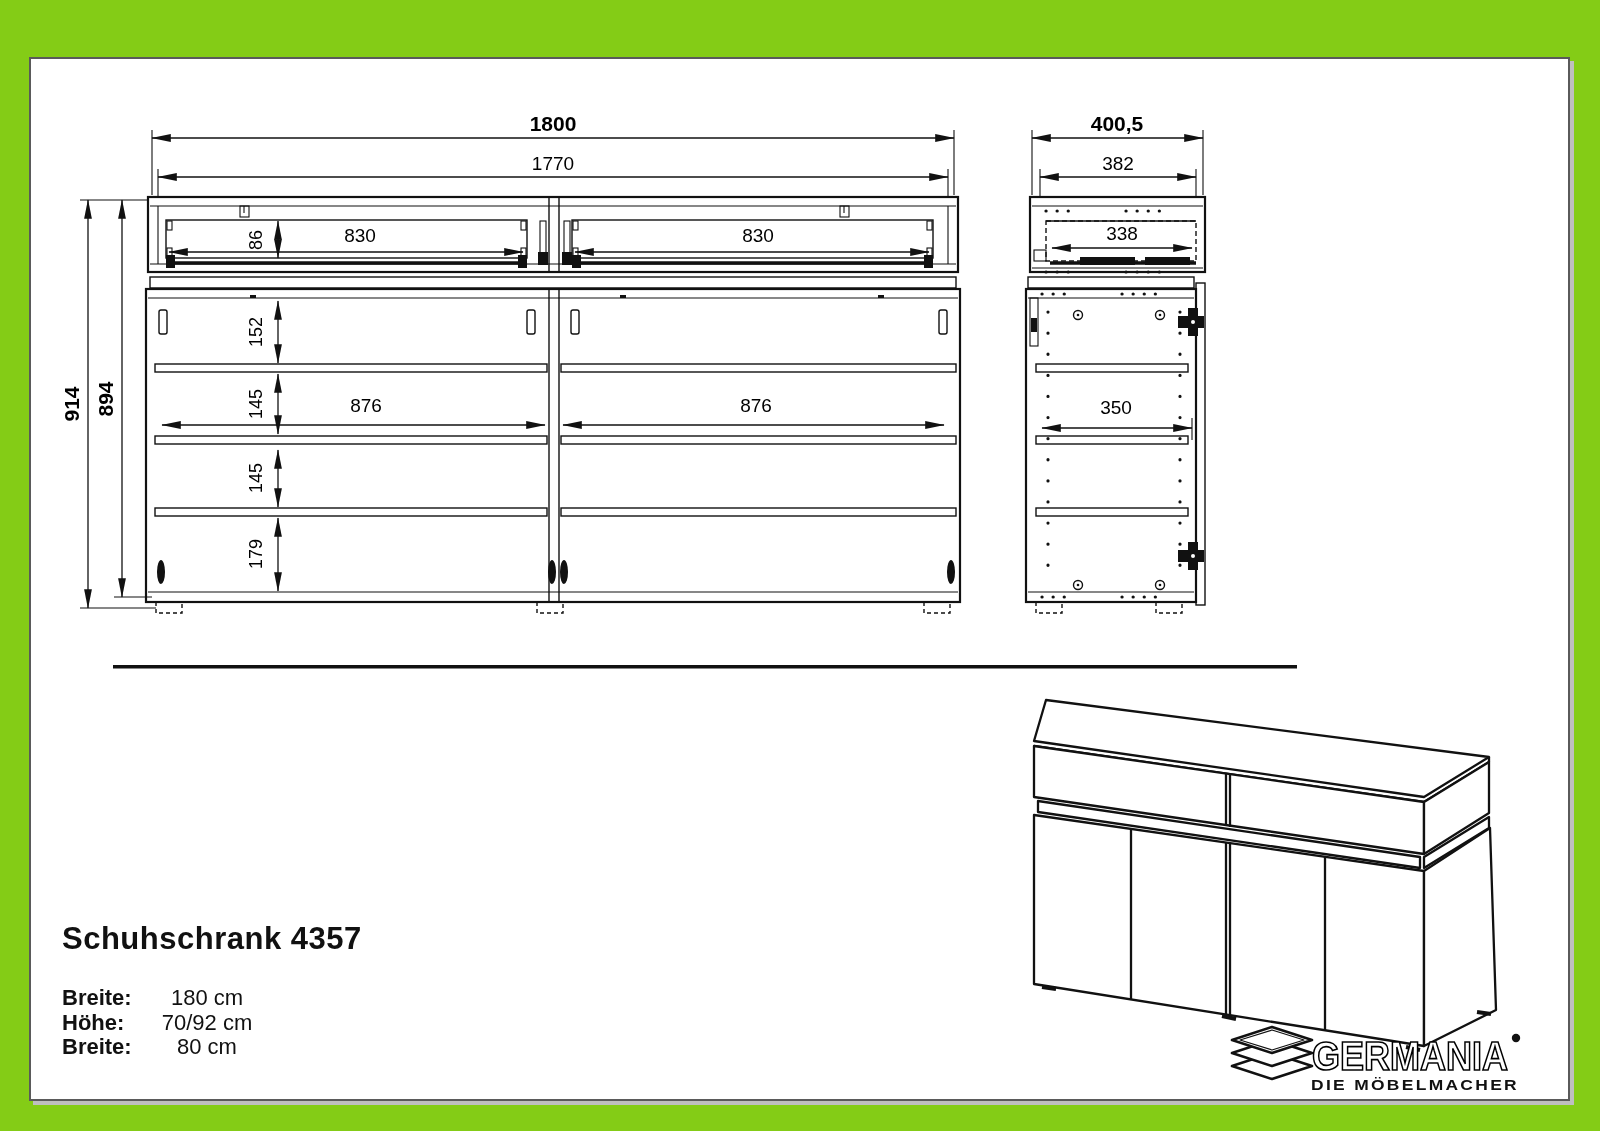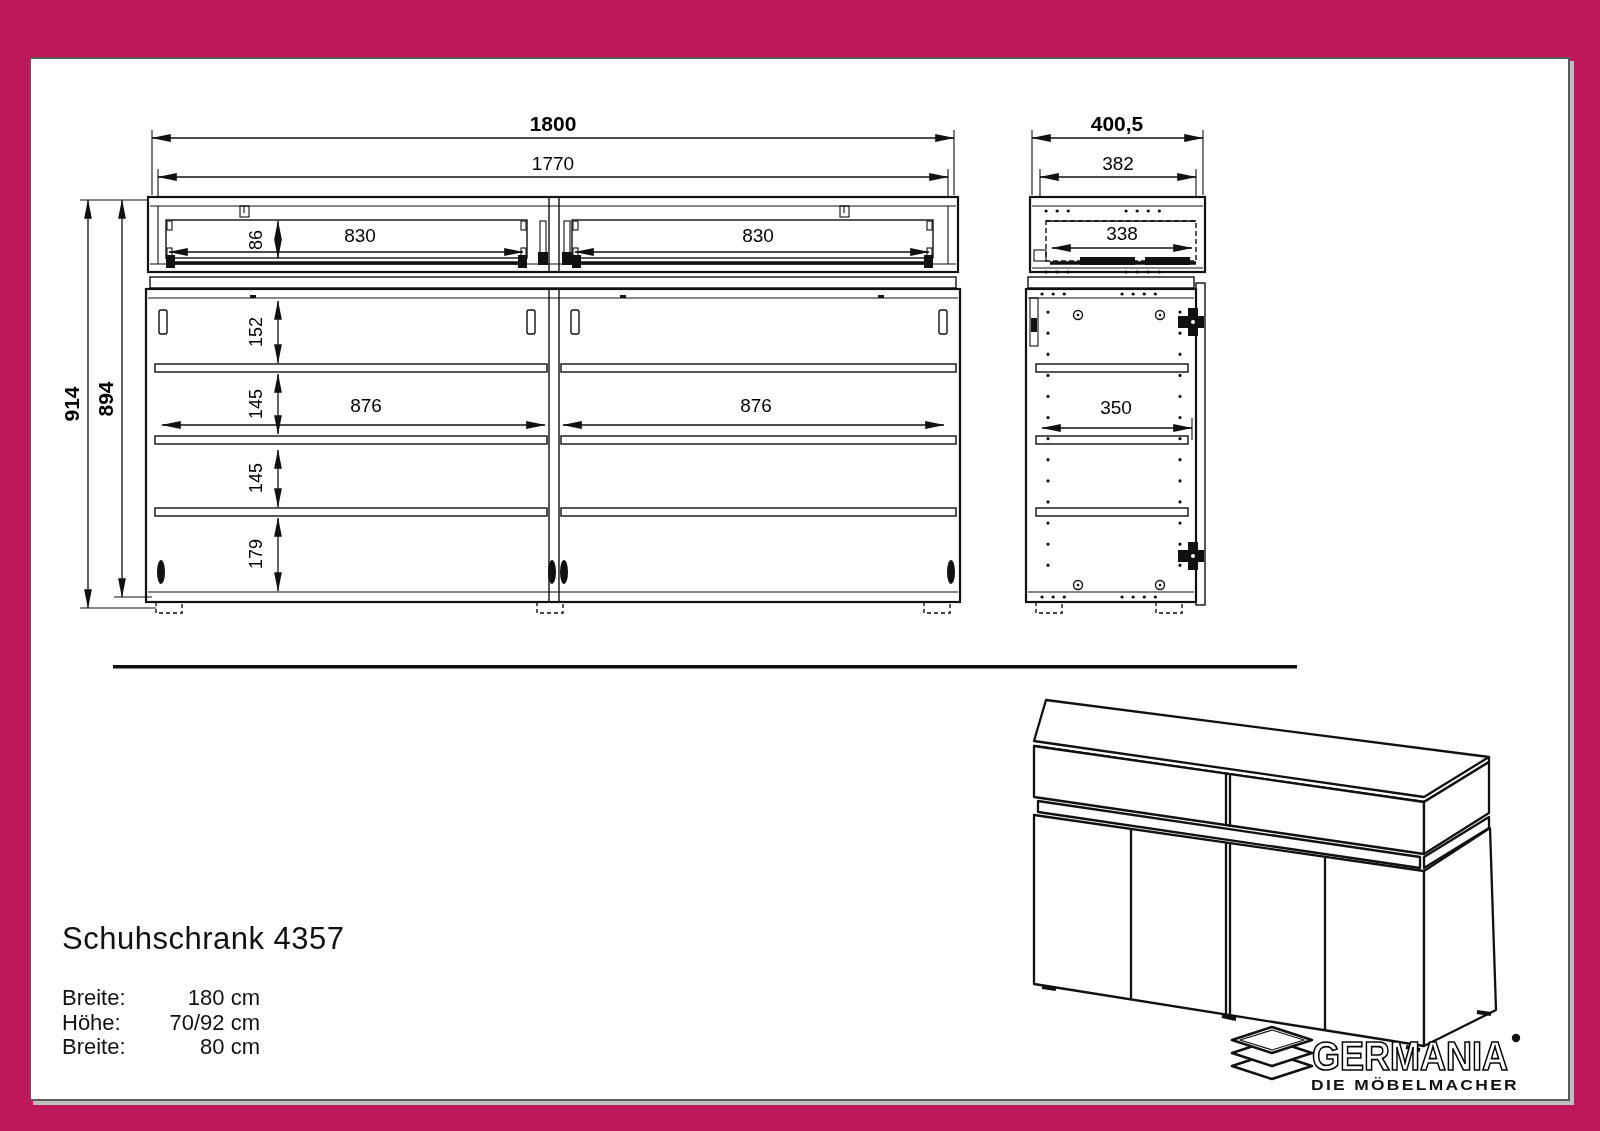--- a/index.html
+++ b/index.html
@@ -1,25 +1,25 @@
 <!DOCTYPE html>
 <html><head>
 <meta charset="utf-8">
 <style>
   html,body{margin:0;padding:0;background:#ffffff;}
-  #stage{position:relative;width:1600px;height:1131px;background:#be185d;overflow:hidden;
+  #stage{position:relative;width:1600px;height:1131px;background:#84cc16;overflow:hidden;
          font-family:"Liberation Sans","DejaVu Sans",sans-serif;color:#111;}
   .sheet{position:absolute;left:29px;top:57px;width:1537px;height:1040px;background:#fff;
          border:2px solid #5a5a5a;box-shadow:4px 4px 0 #bfbfbf;}
   svg.draw{position:absolute;left:0;top:0;width:1600px;height:1131px;}
-  .title{position:absolute;left:62px;top:921px;font-size:31px;font-weight:400;letter-spacing:.5px;}
+  .title{position:absolute;left:62px;top:921px;font-size:31px;font-weight:700;letter-spacing:.5px;}
   .specs{position:absolute;left:62px;top:986px;font-size:22px;line-height:24.5px;}
   .spec-row{white-space:nowrap;}
-  .spec-label{display:inline-block;width:92px;}
-  .spec-value{display:inline-block;width:106px;text-align:right;}
+  .spec-label{display:inline-block;width:92px;font-weight:bold;}
+  .spec-value{display:inline-block;width:106px;text-align:center;}
   .dim{stroke:#111;stroke-width:1.3;fill:none;}
   .ext{stroke:#111;stroke-width:1.1;fill:none;}
   .edge2{stroke:#111;stroke-width:2.2;fill:none;}
   .edge{stroke:#111;stroke-width:1.4;fill:none;}
   .thin{stroke:#111;stroke-width:1.1;fill:none;}
   .lbl{font-family:"Liberation Sans","DejaVu Sans",sans-serif;font-size:19px;fill:#000;}
   .lblb{font-family:"Liberation Sans","DejaVu Sans",sans-serif;font-size:21px;font-weight:700;fill:#000;}
   .lbls{font-family:"Liberation Sans","DejaVu Sans",sans-serif;font-size:18px;fill:#000;}
   .dots{stroke:#111;stroke-width:3.2;stroke-linecap:round;fill:none;}
 </style>

